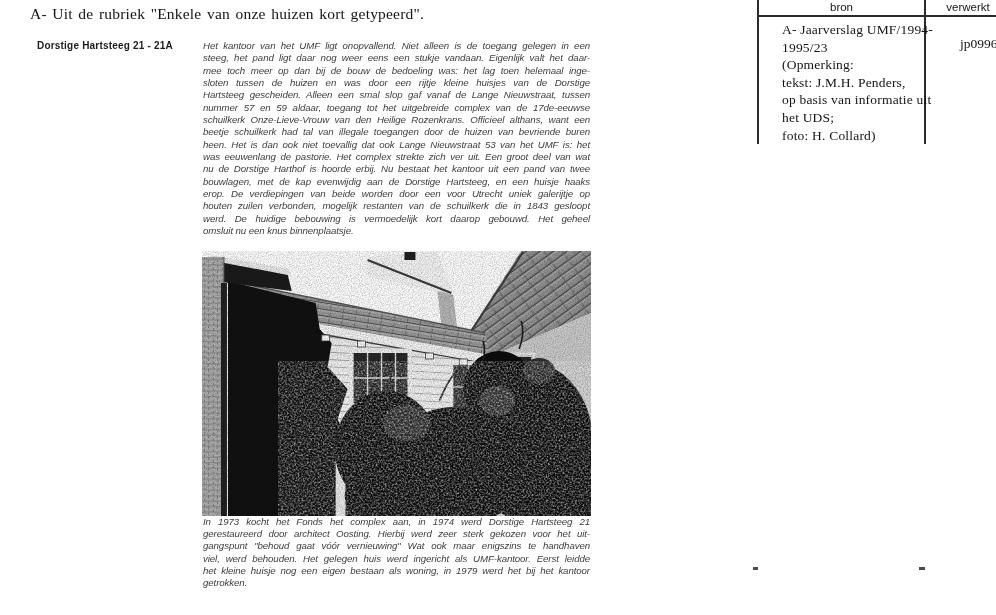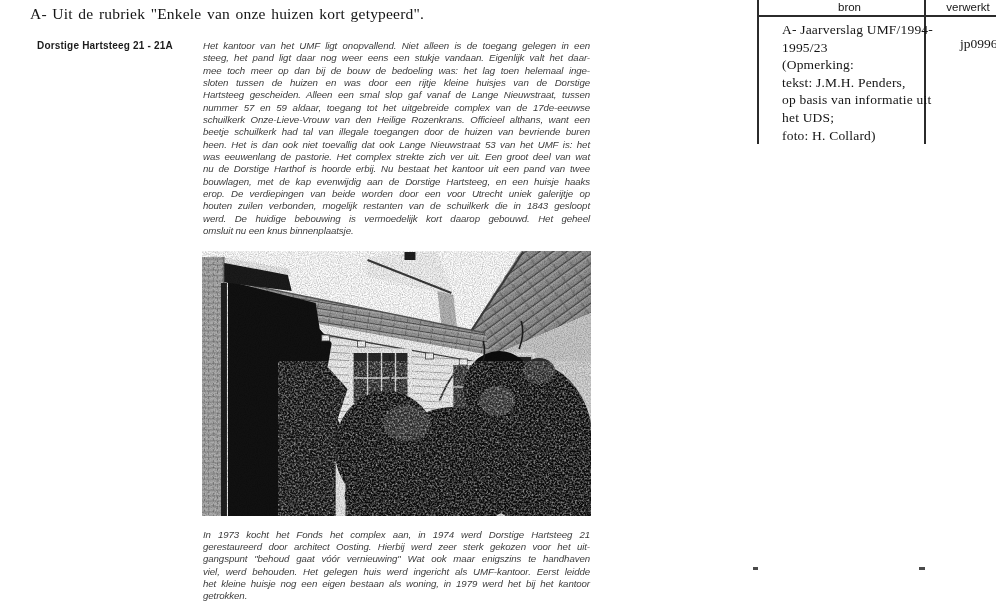--- a/index.html
+++ b/index.html
@@ -19,35 +19,35 @@
   }
   .body-col{position:absolute;left:203px;top:40px;width:387px;}
   .para{
     font-size:9.7px;line-height:12.35px;color:var(--body_ink,#3d3d3d);
     letter-spacing:-0.1px;
   }
   .para .jline{text-align:justify;text-align-last:justify;font-style:italic;}
   .para .jline:last-child{text-align-last:left;}
   figure.photo-wrap{margin:13px 0 0 -1px;width:389px;height:265px;padding:0;}
   .photo-wrap svg{display:block;width:100%;height:100%;}
-  #para2{margin-top:13px;}
+  #para2{}
 
   .source-table{
     position:absolute;left:757px;top:0;width:239px;height:150px;
     font-family:"Liberation Serif",serif;color:var(--ink,#141414);
   }
   .tborder{position:absolute;background:var(--line,#2b2b2b);}
   .tb-left{left:0;top:0;width:2px;height:144px;}
   .tb-mid{left:167px;top:0;width:2px;height:144px;}
   .tb-head{left:0;top:15px;width:239px;height:2px;}
   .thead-cell{
     position:absolute;top:1px;font-family:"Liberation Sans",sans-serif;
     font-size:11.5px;color:#161616;text-align:center;
   }
-  .th-bron{left:10px;width:165px;}
+  .th-bron{left:2px;width:165px;}
   .th-verwerkt{left:169px;width:84px;}
   .bron-cell{
     position:absolute;left:25px;top:21px;font-size:13.5px;line-height:17.6px;
     letter-spacing:.2px;width:230px;
   }
   .bron-cell .bron-line{white-space:nowrap;}
   .verwerkt-cell{position:absolute;left:178px;top:36px;font-size:13.5px;margin-left:25px;}
 
   .speck{position:absolute;background:#4a4a4a;}
   .speck-1{left:753px;top:567px;width:5px;height:3px;}

